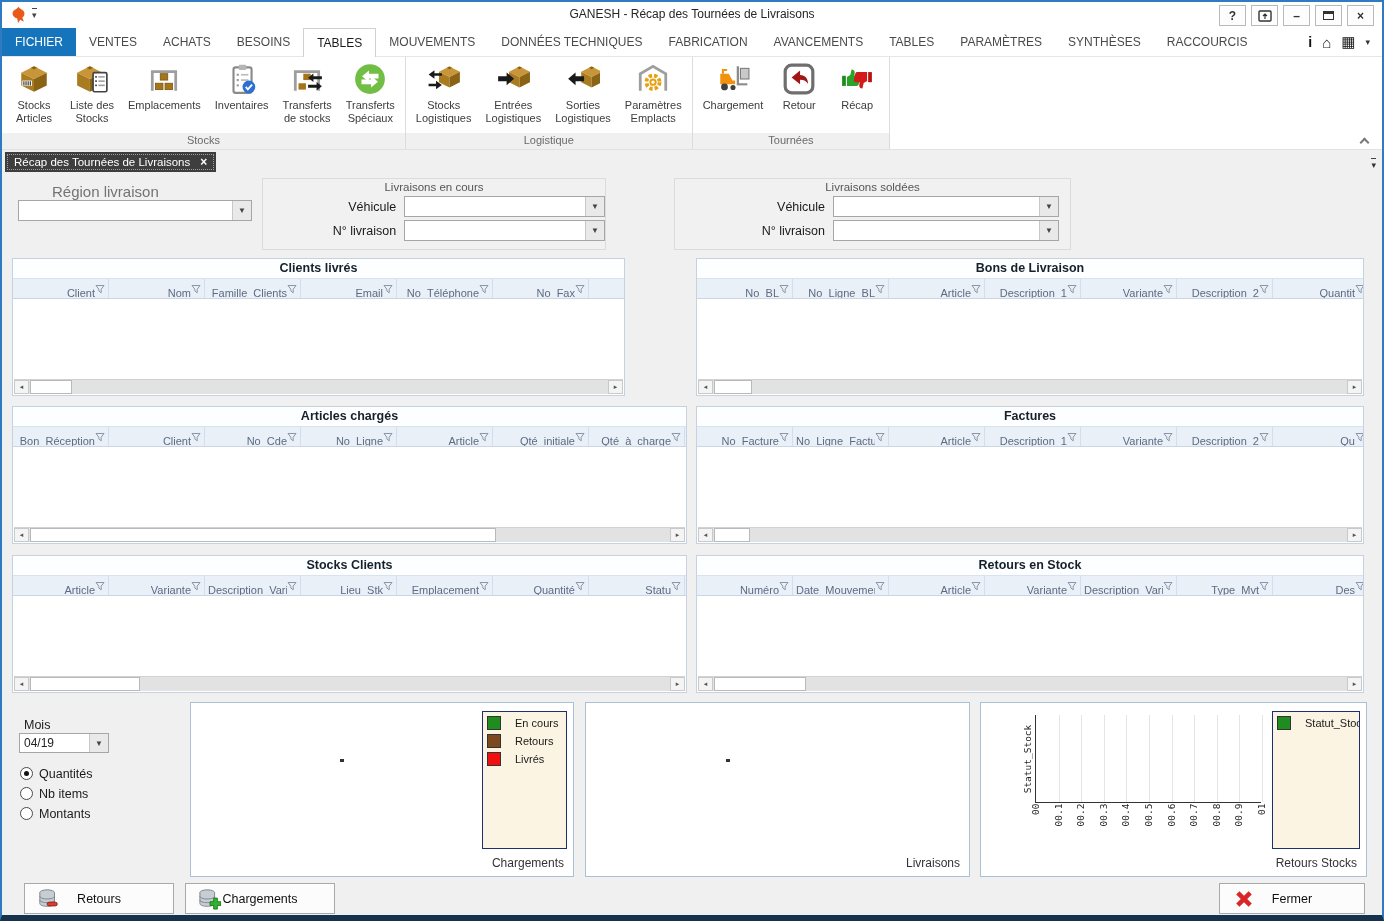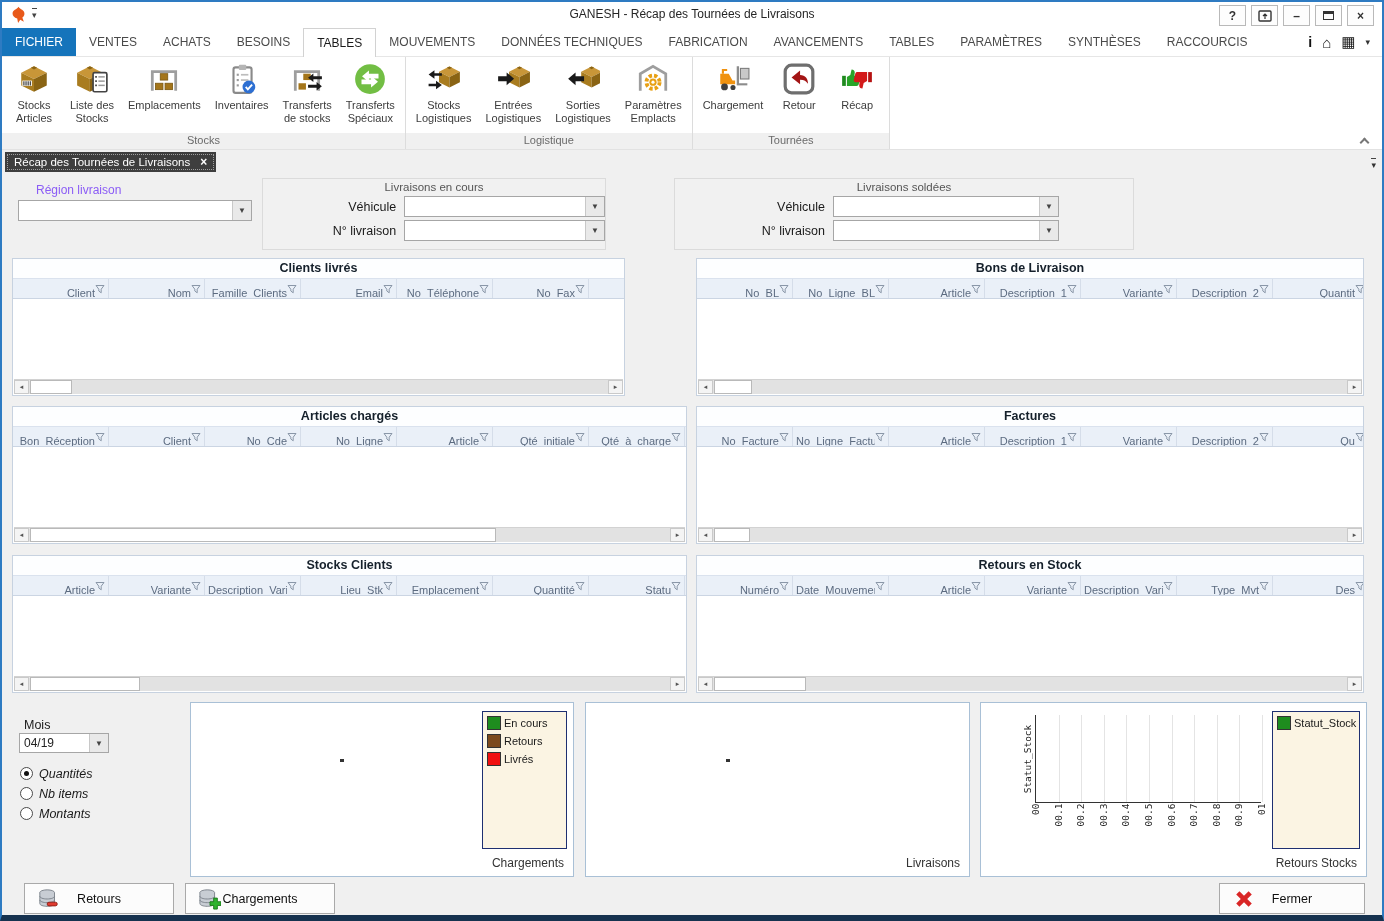--- a/index.html
+++ b/index.html
@@ -36,21 +36,21 @@
 #ribbon-collapse{position:absolute;right:10px;bottom:3px;width:12px;height:10px;cursor:default;}
 #ribbon-collapse i{display:block;width:7px;height:7px;border-left:2px solid #777;border-top:2px solid #777;transform:rotate(45deg);margin:2px auto;}
 
 
 #tabstrip{position:absolute;top:150px;left:2px;right:2px;height:22px;}
 #doctab{display:inline-flex;align-items:center;gap:10px;background:#3E3E3E;color:#FFF;font-size:11.5px;padding:4px 9px;margin-left:1px;outline:1px dotted #9F9F9F;outline-offset:-3px;cursor:default;}
 #doctab .closex{font-weight:bold;font-size:12px;line-height:10px;}
 #strip-caret{position:absolute;right:4px;top:6px;font-size:9px;color:#333;border-top:1px solid #444;padding-top:1px;cursor:default;}
 
 
-#region-label{position:absolute;left:34px;top:181px;font-size:12px;color:#8b5cf6;}
+#region-label{position:absolute;left:50px;top:181px;font-size:15px;color:#737373;}
 #region-combo{position:absolute;left:16px;top:198px;width:234px;height:21px;}
 .combo{background:#FFF;border:1px solid #A6A6A6;position:relative;font-size:12px;color:#222;}
 .combo .cval{position:absolute;left:4px;top:2px;right:22px;overflow:hidden;white-space:nowrap;}
 .combo .dd{position:absolute;right:0;top:0;bottom:0;width:19px;background:#E9E9E9;border-left:1px solid #C8C8C8;display:flex;align-items:center;justify-content:center;font-size:8px;color:#444;}
 .gbox{position:absolute;top:176px;height:72px;background:#F1F1F1;border:1px solid #DBDBDB;}
 .gbox .gbt{text-align:center;font-size:11.5px;color:#555;padding-top:2px;}
 .gbox .grow{display:flex;align-items:center;margin-top:3px;}
 .gbox .grl{width:150px;text-align:right;font-size:12.5px;color:#1A1A1A;margin-right:8px;white-space:nowrap;}
 .gbox .combo{width:226px;height:21px;}
 
@@ -62,30 +62,30 @@
 .gcol .lbl{flex:1;text-align:right;overflow:hidden;margin-top:9px;}
 .gbody{position:absolute;left:1px;right:1px;top:41px;bottom:16px;background:#FFF;}
 .gscroll{position:absolute;left:1px;right:1px;bottom:1px;height:15px;background:#E2E2E2;border-top:1px solid #D2D2D2;}
 .gsbtn{position:absolute;top:0;width:15px;height:14px;background:#F4F4F4;border:1px solid #C9C9C9;font-size:7px;color:#555;display:flex;align-items:center;justify-content:center;}
 .gsbtn.l{left:0;}.gsbtn.r{right:0;}
 .gthumb{position:absolute;top:0;left:16px;height:14px;background:#FFF;border:1px solid #B9B9B9;}
 
 
 #mois-label{position:absolute;left:22px;top:716px;font-size:12.5px;color:#1A1A1A;}
 #mois-combo{position:absolute;left:17px;top:731px;width:90px;height:20px;}
-#radios{position:absolute;left:18px;top:762px;font-style:italic;}
+#radios{position:absolute;left:18px;top:762px;}
 .radrow{display:flex;align-items:center;height:19px;margin-bottom:1px;cursor:default;}
 .rcir{width:13px;height:13px;border:1px solid #4A4A4A;border-radius:50%;background:#FFF;margin-right:6px;position:relative;}
 .rcir.sel::after{content:"";position:absolute;left:3px;top:3px;width:5px;height:5px;border-radius:50%;background:#111;}
 .radlbl{font-size:12.5px;color:#1A1A1A;}
 
 
 .chartp{position:absolute;background:#FFF;border:1px solid #A9C0D6;}
 .legend{position:absolute;top:8px;right:6px;width:85px;height:138px;background:#FBF4E3;border:1px solid #1E2F71;overflow:hidden;padding:4px 0 0 4px;}
-.lrow{display:flex;align-items:center;gap:3px;margin-bottom:4px;}
+.lrow{display:flex;align-items:center;gap:14px;margin-bottom:4px;}
 .lsw{width:14px;height:14px;border:1px solid #333;flex:0 0 14px;}
 .llb{font-size:11px;color:#1A1A1A;white-space:nowrap;}
 .caption{position:absolute;bottom:6px;right:9px;font-size:12px;color:#333;}
 .speck{position:absolute;width:4px;height:3px;background:#333;}
 #plot3{position:absolute;left:54px;top:12px;width:226px;height:88px;border-left:1px solid #333;border-bottom:1px solid #333;}
 .vgrid{position:absolute;top:0;bottom:0;width:1px;background:#E4E4E4;}
 #ylab3{position:absolute;left:28px;top:100px;width:88px;text-align:center;font-family:"DejaVu Sans Mono",monospace;font-size:9.5px;color:#222;transform:rotate(-90deg);transform-origin:0 0;margin-left:13px;}
 .xtick{position:absolute;width:34px;text-align:right;font-family:"DejaVu Sans Mono",monospace;font-size:9.5px;color:#222;transform:rotate(-90deg);}
 
 
@@ -349,21 +349,21 @@
           </div>
         </div>
         <div class="grow">
           <div class="grl">N° livraison</div>
           <div class="combo">
             <span class="cval"></span>
             <span class="dd">▼</span>
           </div>
         </div>
       </div>
-      <div class="gbox" style="left: 672px; width: 460px;">
+      <div class="gbox" style="left: 672px; width: 397px;">
         <div class="gbt">Livraisons soldées</div>
         <div class="grow">
           <div class="grl">Véhicule</div>
           <div class="combo">
             <span class="cval"></span>
             <span class="dd">▼</span>
           </div>
         </div>
         <div class="grow">
           <div class="grl">N° livraison</div>

